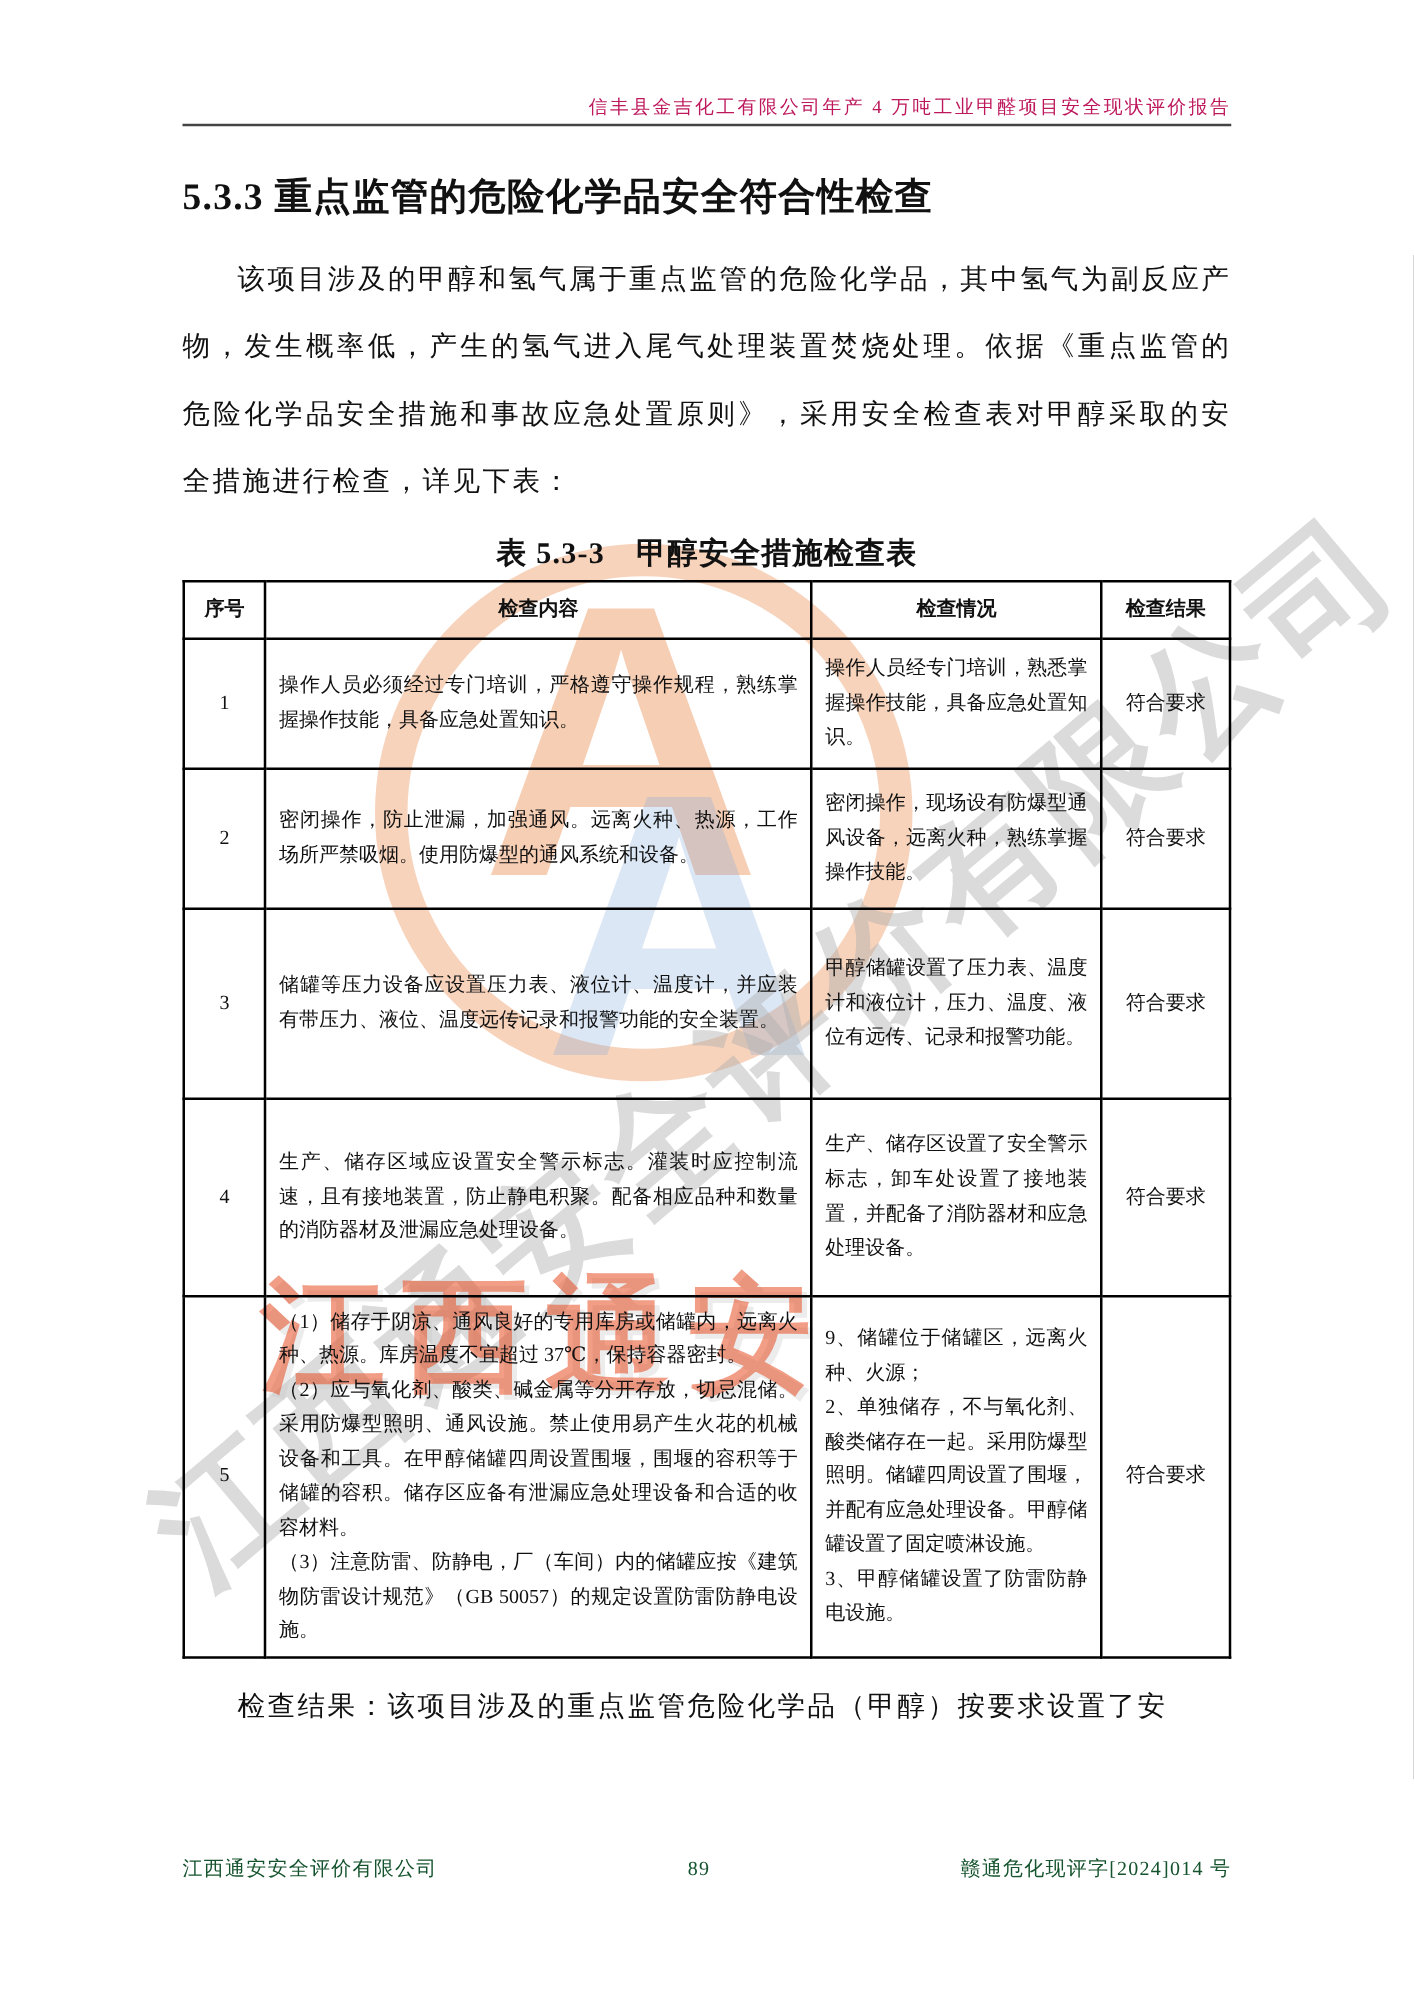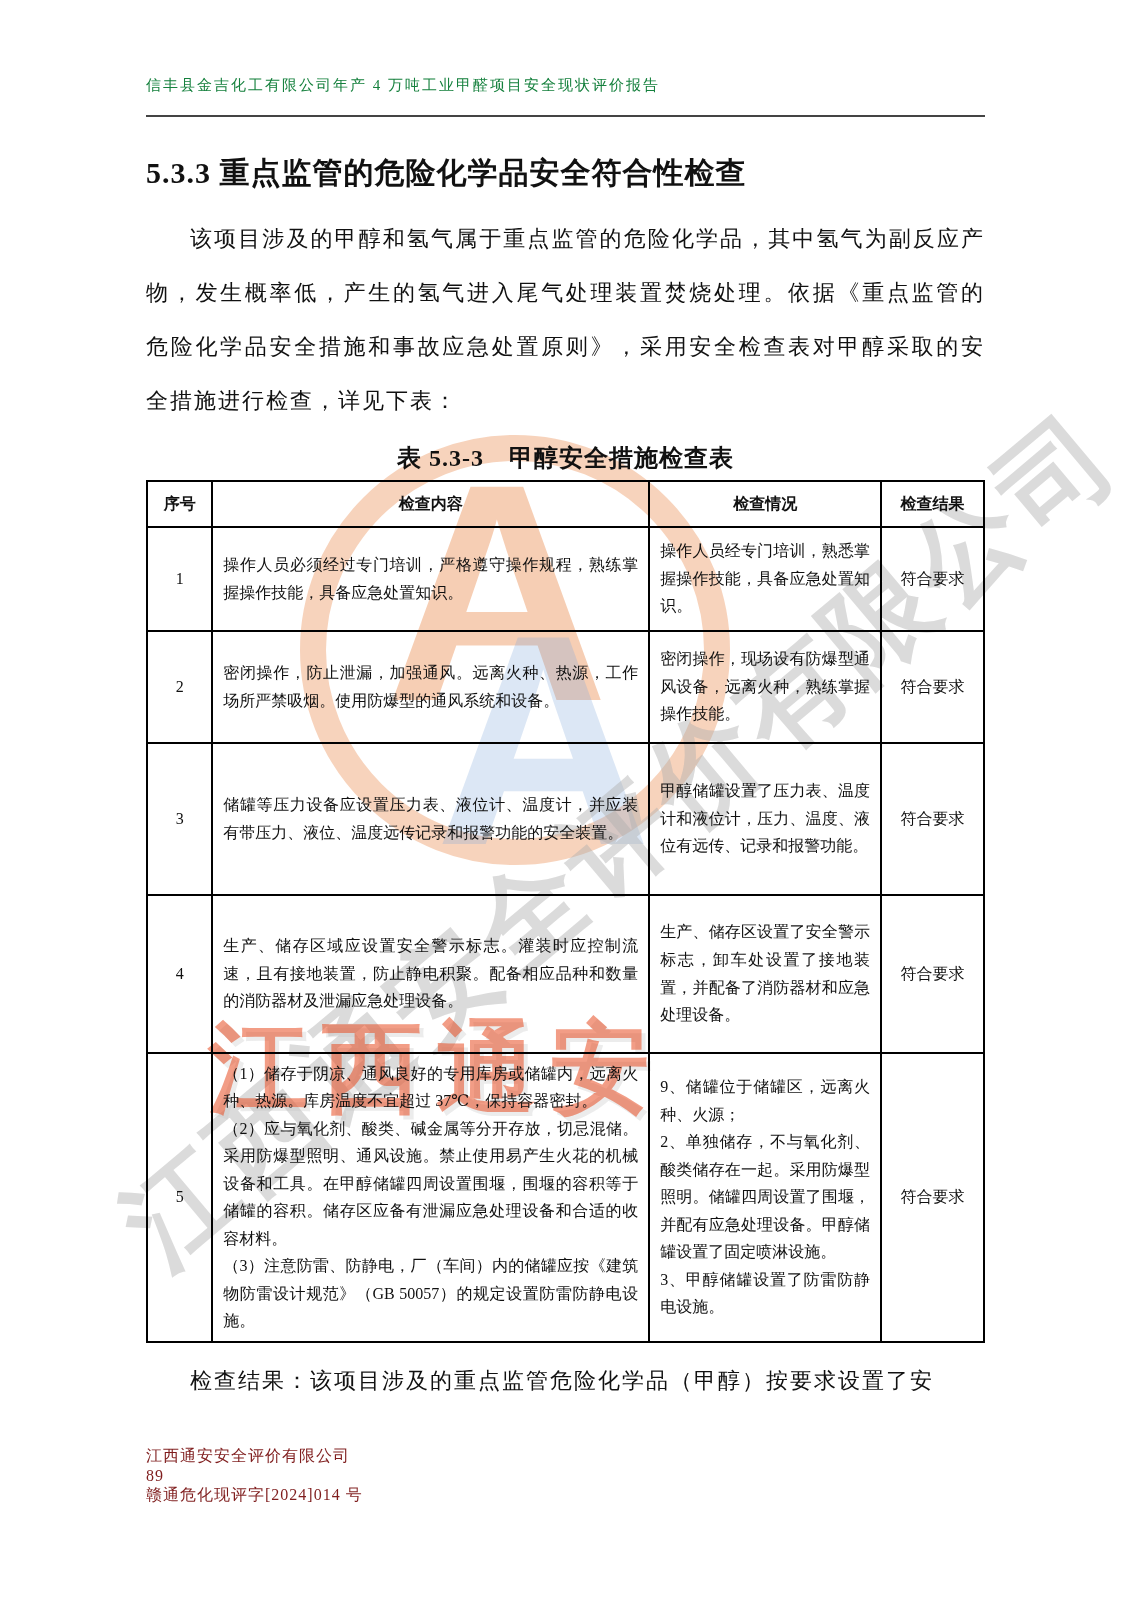--- a/index.html
+++ b/index.html
@@ -36,22 +36,22 @@
     position:absolute; left:208px; top:1002px; white-space:nowrap;
     font-size:100px; font-weight:bold; letter-spacing:14px;
     color:rgba(231,77,35,0.55);
     text-shadow:4px 4px 0 rgba(200,200,200,0.35);
   }
 
   
   .content { position:relative; z-index:1; padding:0 146px; }
   .doc-header { padding-top:76px; }
   .doc-header-text {
-    text-align:left; font-size:15px; letter-spacing:2px; color:#15803d;
-    padding-bottom:20px; border-bottom:2px solid #444;
+    text-align:right; font-size:15px; letter-spacing:2px; color:#be185d;
+    padding-bottom:4px; border-bottom:2px solid #444;
   }
   .section-heading {
     margin-top:36px; font-size:30px; font-weight:bold; letter-spacing:1px;
   }
   .intro, .closing {
     margin-top:18px; font-size:22px; line-height:54px; letter-spacing:2px;
     text-align:justify; text-indent:2em;
   }
   .closing { line-height:40px; }
   .table-caption {
@@ -74,21 +74,21 @@
   td.cell-num, td.cell-result { text-align:center; }
   td.cell-content, td.cell-situation { text-align:justify; white-space:pre-line; }
   tr.r1 { height:104px; }
   tr.r2 { height:112px; }
   tr.r3 { height:152px; }
   tr.r4 { height:158px; }
 
   .footer {
     position:absolute; z-index:1; left:146px; right:146px; bottom:94px;
     display:flex; justify-content:space-between; align-items:baseline;
-    font-size:16px; letter-spacing:1px; color:#7f1d1d;flex-direction:column;
+    font-size:16px; letter-spacing:1px; color:#14532d;
   }
 </style>
 </head>
 <body>
 
 <div class="page">
 
   <div class="watermark">
     <div class="wm-ring"></div>
     <div class="wm-a-orange">A</div>

